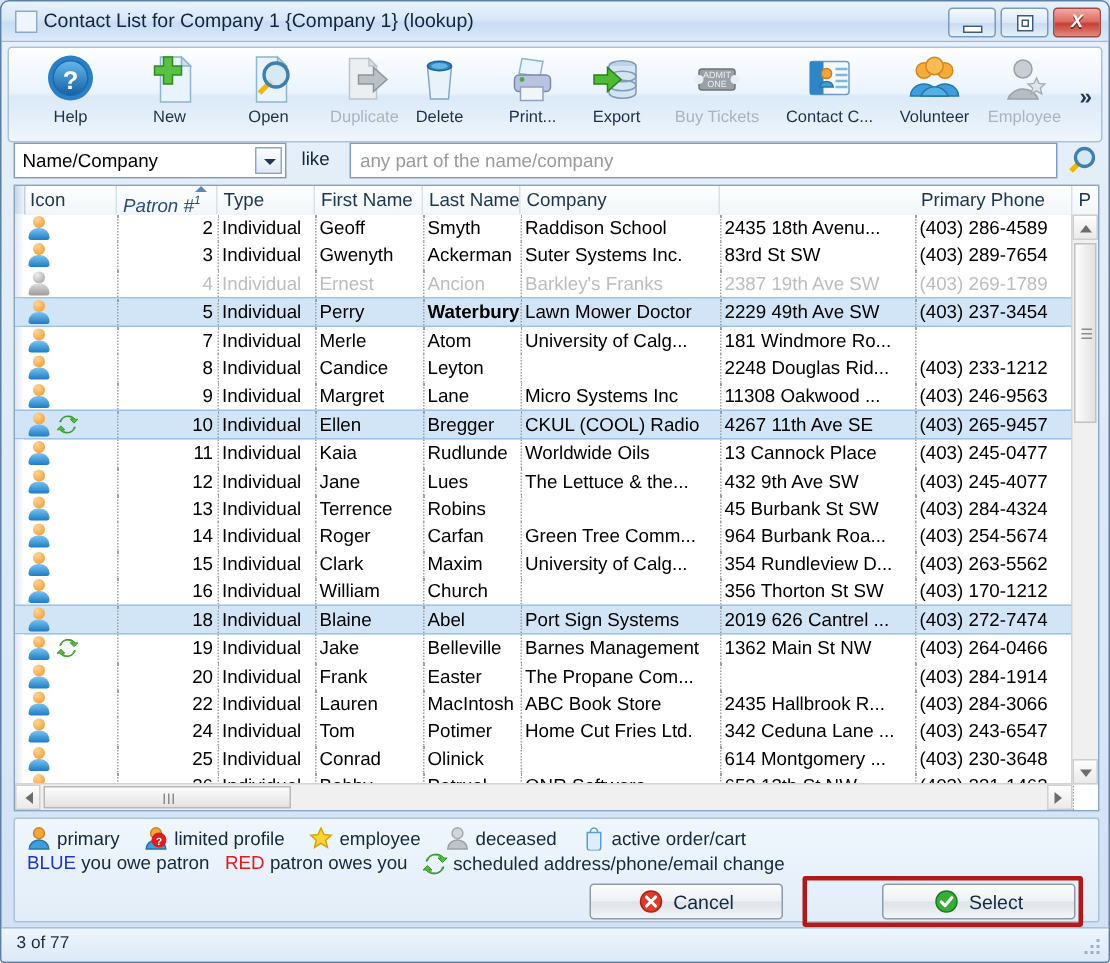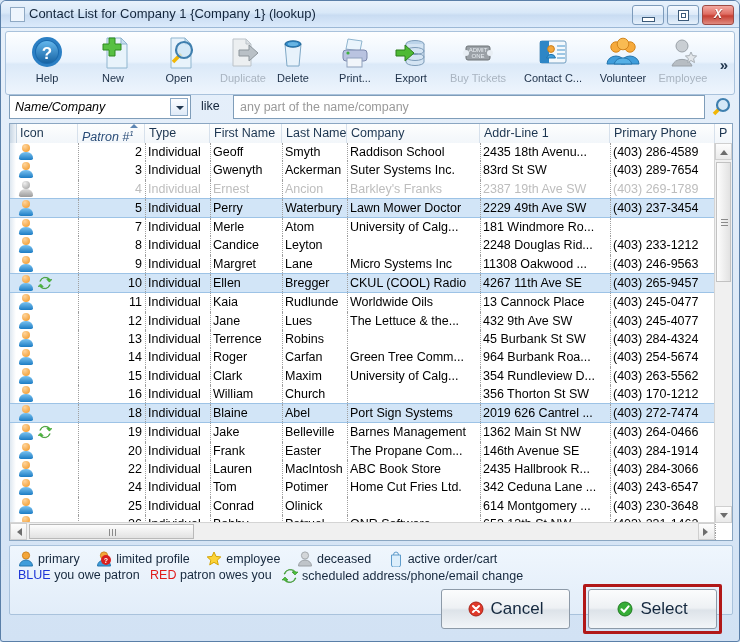--- a/index.html
+++ b/index.html
@@ -67,21 +67,21 @@
   .tb-lbl{font-size:11px;color:#1d3048;margin-top:2px;white-space:nowrap;}
   .tb-item.disabled .tb-lbl{color:#a9b4c0;}
   .tb-more{position:absolute;right:6px;top:24px;font-size:15px;font-weight:bold;color:#23384f;}
 
   
   .searchrow{position:absolute;left:8px;top:94px;width:724px;height:26px;}
   .combo{
     position:absolute;left:0;top:0;width:182px;height:24px;
     background:#fff;border:1px solid #7f9db9;box-sizing:border-box;
   }
-  .combo .val{position:absolute;left:5px;top:4px;font-size:12.5px;color:#000;font-style:italic;}
+  .combo .val{position:absolute;left:5px;top:4px;font-size:12.5px;color:#000;}
   .combo .arrowbox{
     position:absolute;right:2px;top:2px;width:18px;height:18px;
     background:linear-gradient(to bottom,#fcfdff,#dfeaf7);
     border:1px solid #8ba8c5;box-sizing:border-box;
   }
   .combo .arrowbox:after{
     content:"";position:absolute;left:5px;top:7px;
     border-left:4px solid transparent;border-right:4px solid transparent;border-top:4px solid #22374f;
   }
   .likelbl{position:absolute;left:192px;top:4px;font-size:12.5px;color:#13253b;}
@@ -171,25 +171,25 @@
   .lgrow{position:absolute;left:8px;font-size:12.5px;color:#16283d;white-space:nowrap;}
   .lgrow.r1{top:5px;}
   .lgrow.r2{top:22px;}
   .lgitem{display:inline-flex;align-items:center;margin-right:13px;vertical-align:middle;}
   .lgico{position:relative;width:16px;height:16px;margin-right:4px;display:inline-block;}
   .kw-blue{color:#1c34d6;font-weight:normal;}
   .kw-red{color:#e01b1b;font-weight:normal;}
 
   .btnbar{position:absolute;right:10px;top:38px;display:flex;gap:9px;align-items:center;}
   .btn{
-    position:relative;width:129px;height:40px;
+    position:relative;width:129px;height:24px;
     background:linear-gradient(to bottom,#fbfcfd 0%,#eef1f4 47%,#dde3e9 53%,#f2f5f8 100%);
     border:1px solid #8d9aa8;border-radius:3px;
     display:flex;align-items:center;justify-content:center;gap:7px;
-    font-size:17px;color:#14283e;box-sizing:border-box;
+    font-size:13px;color:#14283e;box-sizing:border-box;margin-left:48px;
   }
   .btnwrap{position:relative;padding:4px;box-sizing:border-box;}
   .btnwrap.focus{border:3px solid #b11818;border-radius:2px;padding:2px;}
   .bico{width:16px;height:16px;position:relative;}
 
   
   .status{
     position:absolute;left:0;bottom:0;width:100%;height:22px;
     background:linear-gradient(to bottom,#eef5fc,#dce9f7);
     border-top:1px solid #a9c2dc;
@@ -388,21 +388,20 @@
   <div class="grid">
     <div class="ghead" id="grid-head">
       <div class="gleft"></div>
     <div class="hc" style="left: 6px; width: 62px;"><span>Icon</span></div>
         <div class="sortmark" style="left: 120px;"></div>
         <div class="hc sorted" style="left: 68px; width: 67px;"><span>Patron #</span><span class="sup">1</span></div>
         <div class="hc" style="left: 135px; width: 65px;"><span>Type</span></div>
         <div class="hc" style="left: 200px; width: 72px;"><span>First Name</span></div>
         <div class="hc" style="left: 272px; width: 65px;"><span>Last Name</span></div>
         <div class="hc" style="left: 337px; width: 133px;"><span>Company</span></div>
-        <div class="hc" style="left: 470px; width: 130px;"><span>Addr-Line 1</span></div>
         <div class="hc" style="left: 600px; width: 105px;"><span>Primary Phone</span></div>
         <div class="hc" style="left: 705px; width: 20px;"><span>P</span></div>
       </div>
     <div class="gbody" id="grid-body">
         <div class="row">
           <div class="rowmark" style="background: linear-gradient(to right, rgb(223, 232, 241), rgb(255, 255, 255));"></div>
           <div class="picon">
             <span class="head"></span>
             <span class="body"></span>
           </div>
@@ -472,21 +471,21 @@
             <span class="head"></span>
             <span class="body"></span>
           </div>
           <div class="vsep" style="left: 68px;"></div>
           <div class="cell num" style="left: 68px; width: 67px;">5</div>
           <div class="vsep" style="left: 135px;"></div>
           <div class="cell" style="left: 135px; width: 65px;">Individual</div>
           <div class="vsep" style="left: 200px;"></div>
           <div class="cell" style="left: 200px; width: 72px;">Perry</div>
           <div class="vsep" style="left: 272px;"></div>
-          <div class="cell" style="left: 272px; width: 65px;">Waterbury</div>
+          <div class="cell" style="left: 272px; width: 65px; font-weight: bold;">Waterbury</div>
           <div class="vsep" style="left: 337px;"></div>
           <div class="cell" style="left: 337px; width: 133px;">Lawn Mower Doctor</div>
           <div class="vsep" style="left: 470px;"></div>
           <div class="cell" style="left: 470px; width: 130px;">2229 49th Ave SW</div>
           <div class="vsep" style="left: 600px;"></div>
           <div class="cell" style="left: 600px; width: 105px;">(403) 237-3454</div>
           <div class="vsep" style="left: 705px;"></div>
         </div>
         <div class="row">
           <div class="rowmark" style="background: linear-gradient(to right, rgb(223, 232, 241), rgb(255, 255, 255));"></div>
@@ -769,21 +768,20 @@
           <div class="cell num" style="left: 68px; width: 67px;">20</div>
           <div class="vsep" style="left: 135px;"></div>
           <div class="cell" style="left: 135px; width: 65px;">Individual</div>
           <div class="vsep" style="left: 200px;"></div>
           <div class="cell" style="left: 200px; width: 72px;">Frank</div>
           <div class="vsep" style="left: 272px;"></div>
           <div class="cell" style="left: 272px; width: 65px;">Easter</div>
           <div class="vsep" style="left: 337px;"></div>
           <div class="cell" style="left: 337px; width: 133px;">The Propane Com...</div>
           <div class="vsep" style="left: 470px;"></div>
-          <div class="cell" style="left: 470px; width: 130px;">146th Avenue SE</div>
           <div class="vsep" style="left: 600px;"></div>
           <div class="cell" style="left: 600px; width: 105px;">(403) 284-1914</div>
           <div class="vsep" style="left: 705px;"></div>
         </div>
         <div class="row">
           <div class="rowmark" style="background: linear-gradient(to right, rgb(223, 232, 241), rgb(255, 255, 255));"></div>
           <div class="picon">
             <span class="head"></span>
             <span class="body"></span>
           </div>
@@ -1008,14 +1006,25 @@
                 <circle cx="8" cy="8" r="7" fill="#36ad37" stroke="#1f7a20"></circle>
                 <path d="M4.5 8.3 L7 10.8 L11.6 5.4" stroke="#fff" stroke-width="2.1" fill="none" stroke-linecap="round" stroke-linejoin="round"></path>
               </svg>
           </span>
           <span>Select</span>
         </div>
       </div>
     </div>
   </div>
 
+  <div class="status">
+    <div class="txt">3 of 77</div>
+    <div class="grip">
+      <i style="left:8px;top:8px"></i>
+        <i style="left:4px;top:8px"></i>
+        <i style="left:8px;top:4px"></i>
+      <i style="left:0px;top:8px"></i>
+        <i style="left:4px;top:4px"></i>
+        <i style="left:8px;top:0px"></i>
+    </div>
+  </div>
 
 </div>
 
 </body></html>

